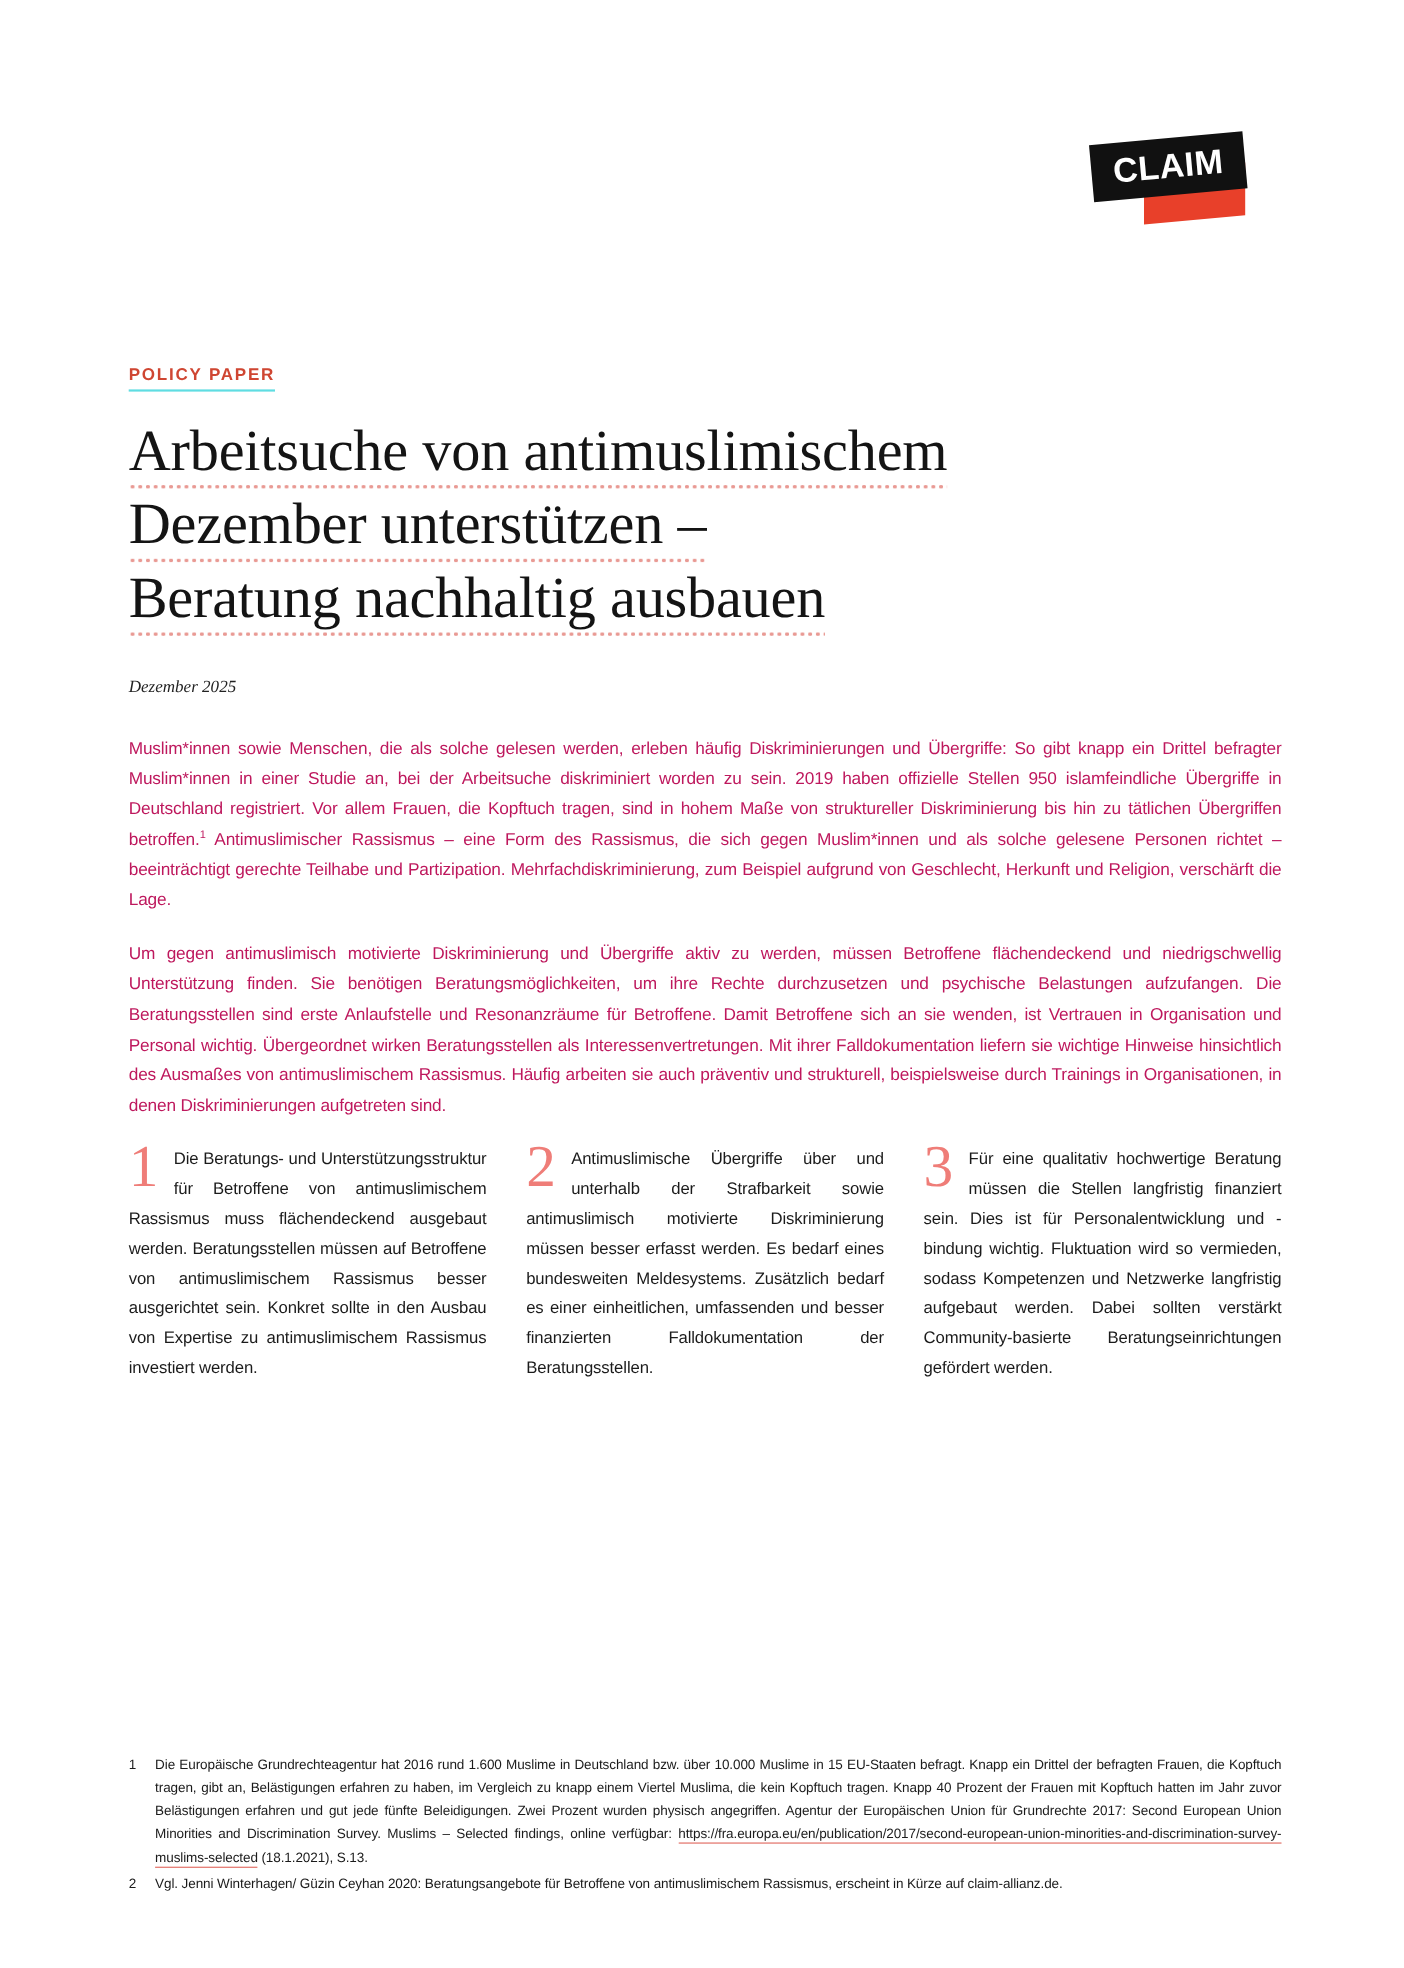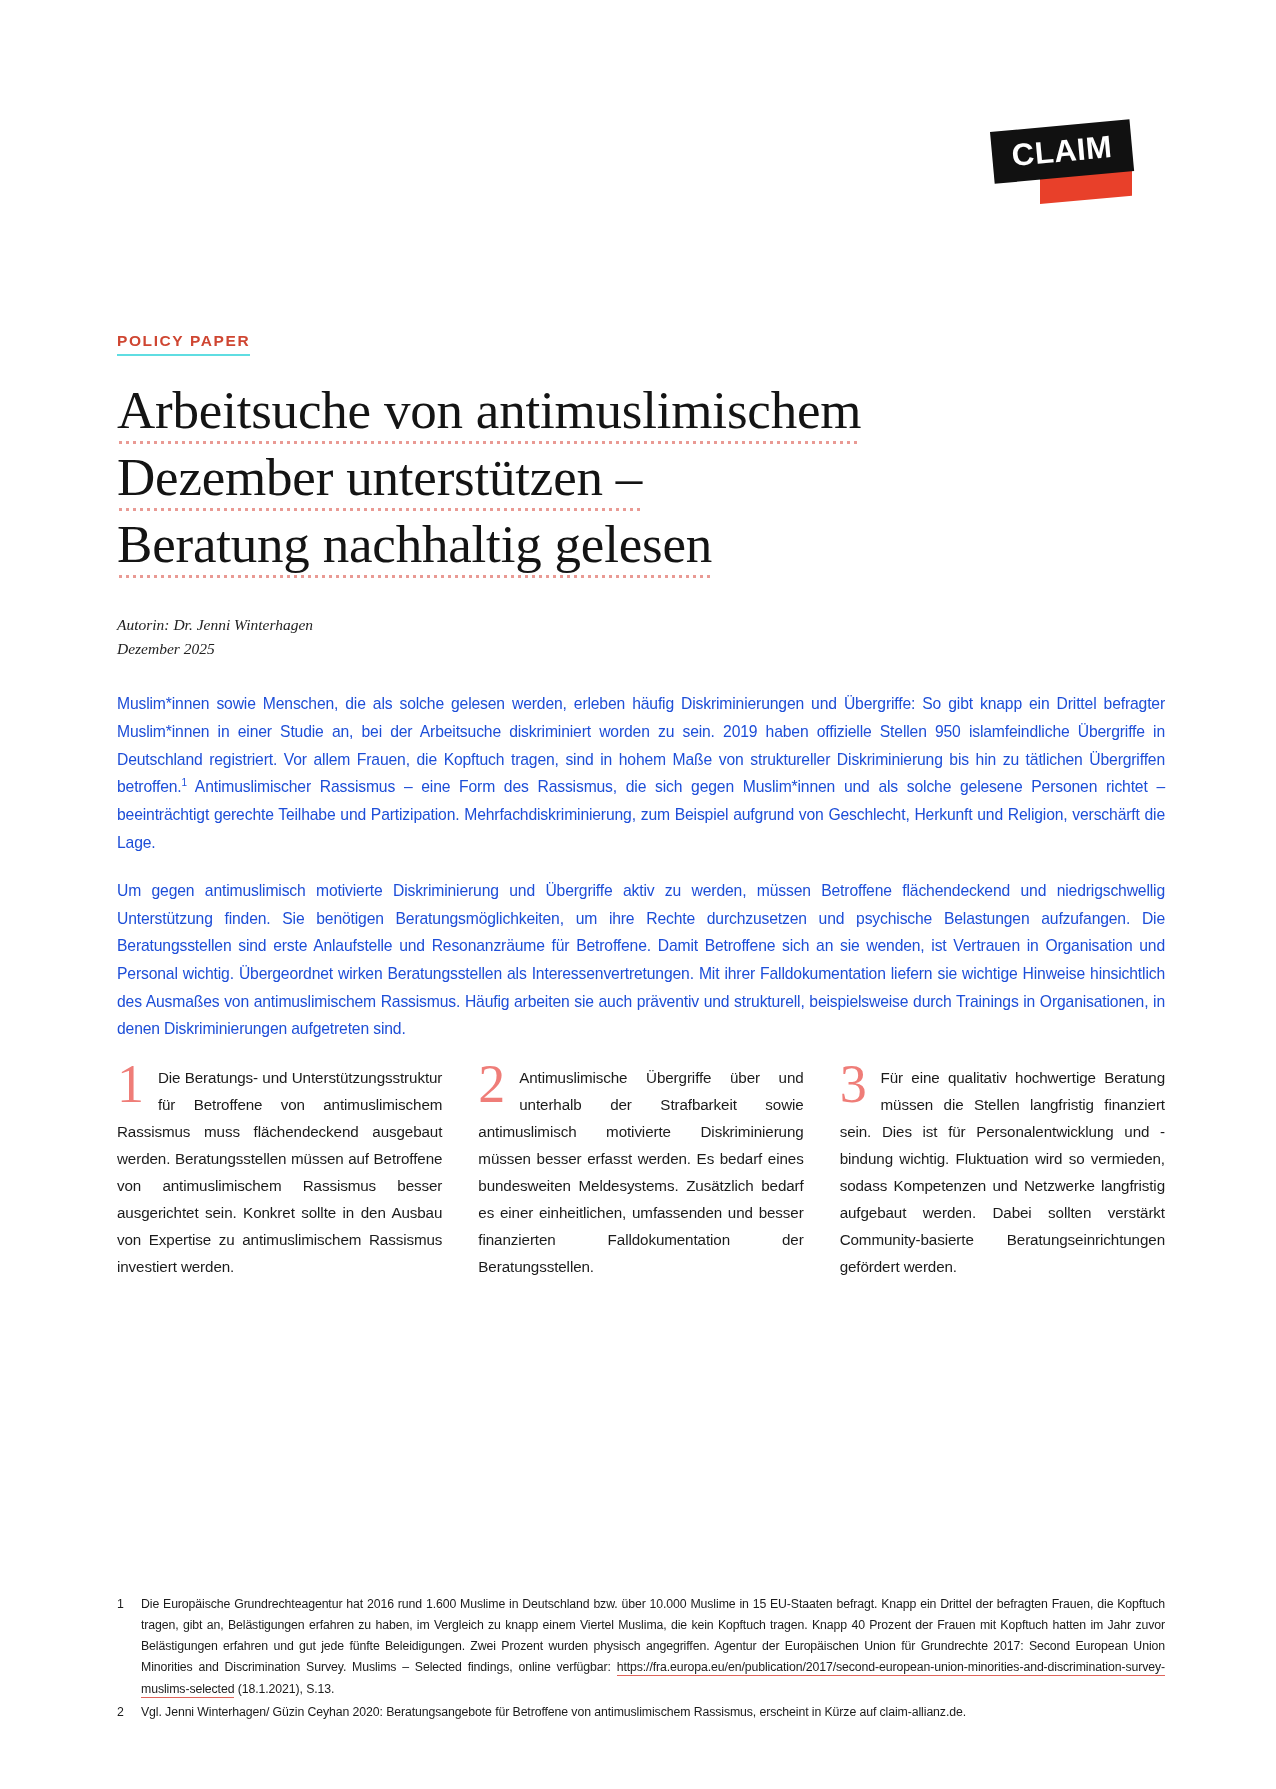--- a/index.html
+++ b/index.html
@@ -124,21 +124,21 @@
     color: #222;
     margin-bottom: 30px;
   }
   .byline div { white-space: nowrap; }
 
   
   .para {
     font-size: 15.7px;
     line-height: 1.76;
     text-align: justify;
-    color: #1d4ed8;
+    color: #be185d;
     margin-bottom: 21px;
     letter-spacing: -0.15px;
   }
   sup {
     font-size: 10px;
     vertical-align: super;
     line-height: 0;
   }
 
   
@@ -222,25 +222,24 @@
     </div>
   </div>
 
   <div class="content">
 
     <div class="kicker">POLICY PAPER</div>
 
     <h1 class="title">
       <span class="title-line">Arbeitsuche von antimuslimischem</span>
       <span class="title-line">Dezember unterstützen –</span>
-      <span class="title-line">Beratung nachhaltig gelesen</span>
+      <span class="title-line">Beratung nachhaltig ausbauen</span>
     </h1>
 
     <div class="byline">
-      <div>Autorin: Dr. Jenni Winterhagen</div>
       <div>Dezember 2025</div>
     </div>
 
     <p class="para"><span>Muslim*innen sowie Menschen, die als solche gelesen werden, erleben häufig Diskriminierungen und Übergriffe: So gibt knapp ein Drittel befragter Muslim*innen in einer Studie an, bei der Arbeitsuche diskriminiert worden zu sein. 2019 haben offizielle Stellen 950 islamfeindliche Übergriffe in Deutschland registriert. Vor allem Frauen, die Kopftuch tragen, sind in hohem Maße von struktureller Diskriminierung bis hin zu tätlichen Übergriffen betroffen.</span><sup>1</sup><span> Antimuslimischer Rassismus – eine Form des Rassismus, die sich gegen Muslim*innen und als solche gelesene Personen richtet – beeinträchtigt gerechte Teilhabe und Partizipation. Mehrfachdiskriminierung, zum Beispiel aufgrund von Geschlecht, Herkunft und Religion, verschärft die Lage.</span></p>
 
     <p class="para">Um gegen antimuslimisch motivierte Diskriminierung und Übergriffe aktiv zu werden, müssen Betroffene flächendeckend und niedrigschwellig Unterstützung finden. Sie benötigen Beratungsmöglichkeiten, um ihre Rechte durchzusetzen und psychische Belastungen aufzufangen. Die Beratungsstellen sind erste Anlaufstelle und Resonanzräume für Betroffene. Damit Betroffene sich an sie wenden, ist Vertrauen in Organisation und Personal wichtig. Übergeordnet wirken Beratungsstellen als Interessenvertretungen. Mit ihrer Falldokumentation liefern sie wichtige Hinweise hinsichtlich des Ausmaßes von antimuslimischem Rassismus. Häufig arbeiten sie auch präventiv und strukturell, beispielsweise durch Trainings in Organisationen, in denen Diskriminierungen aufgetreten sind.</p>
 
 
 
     <div class="recs">

